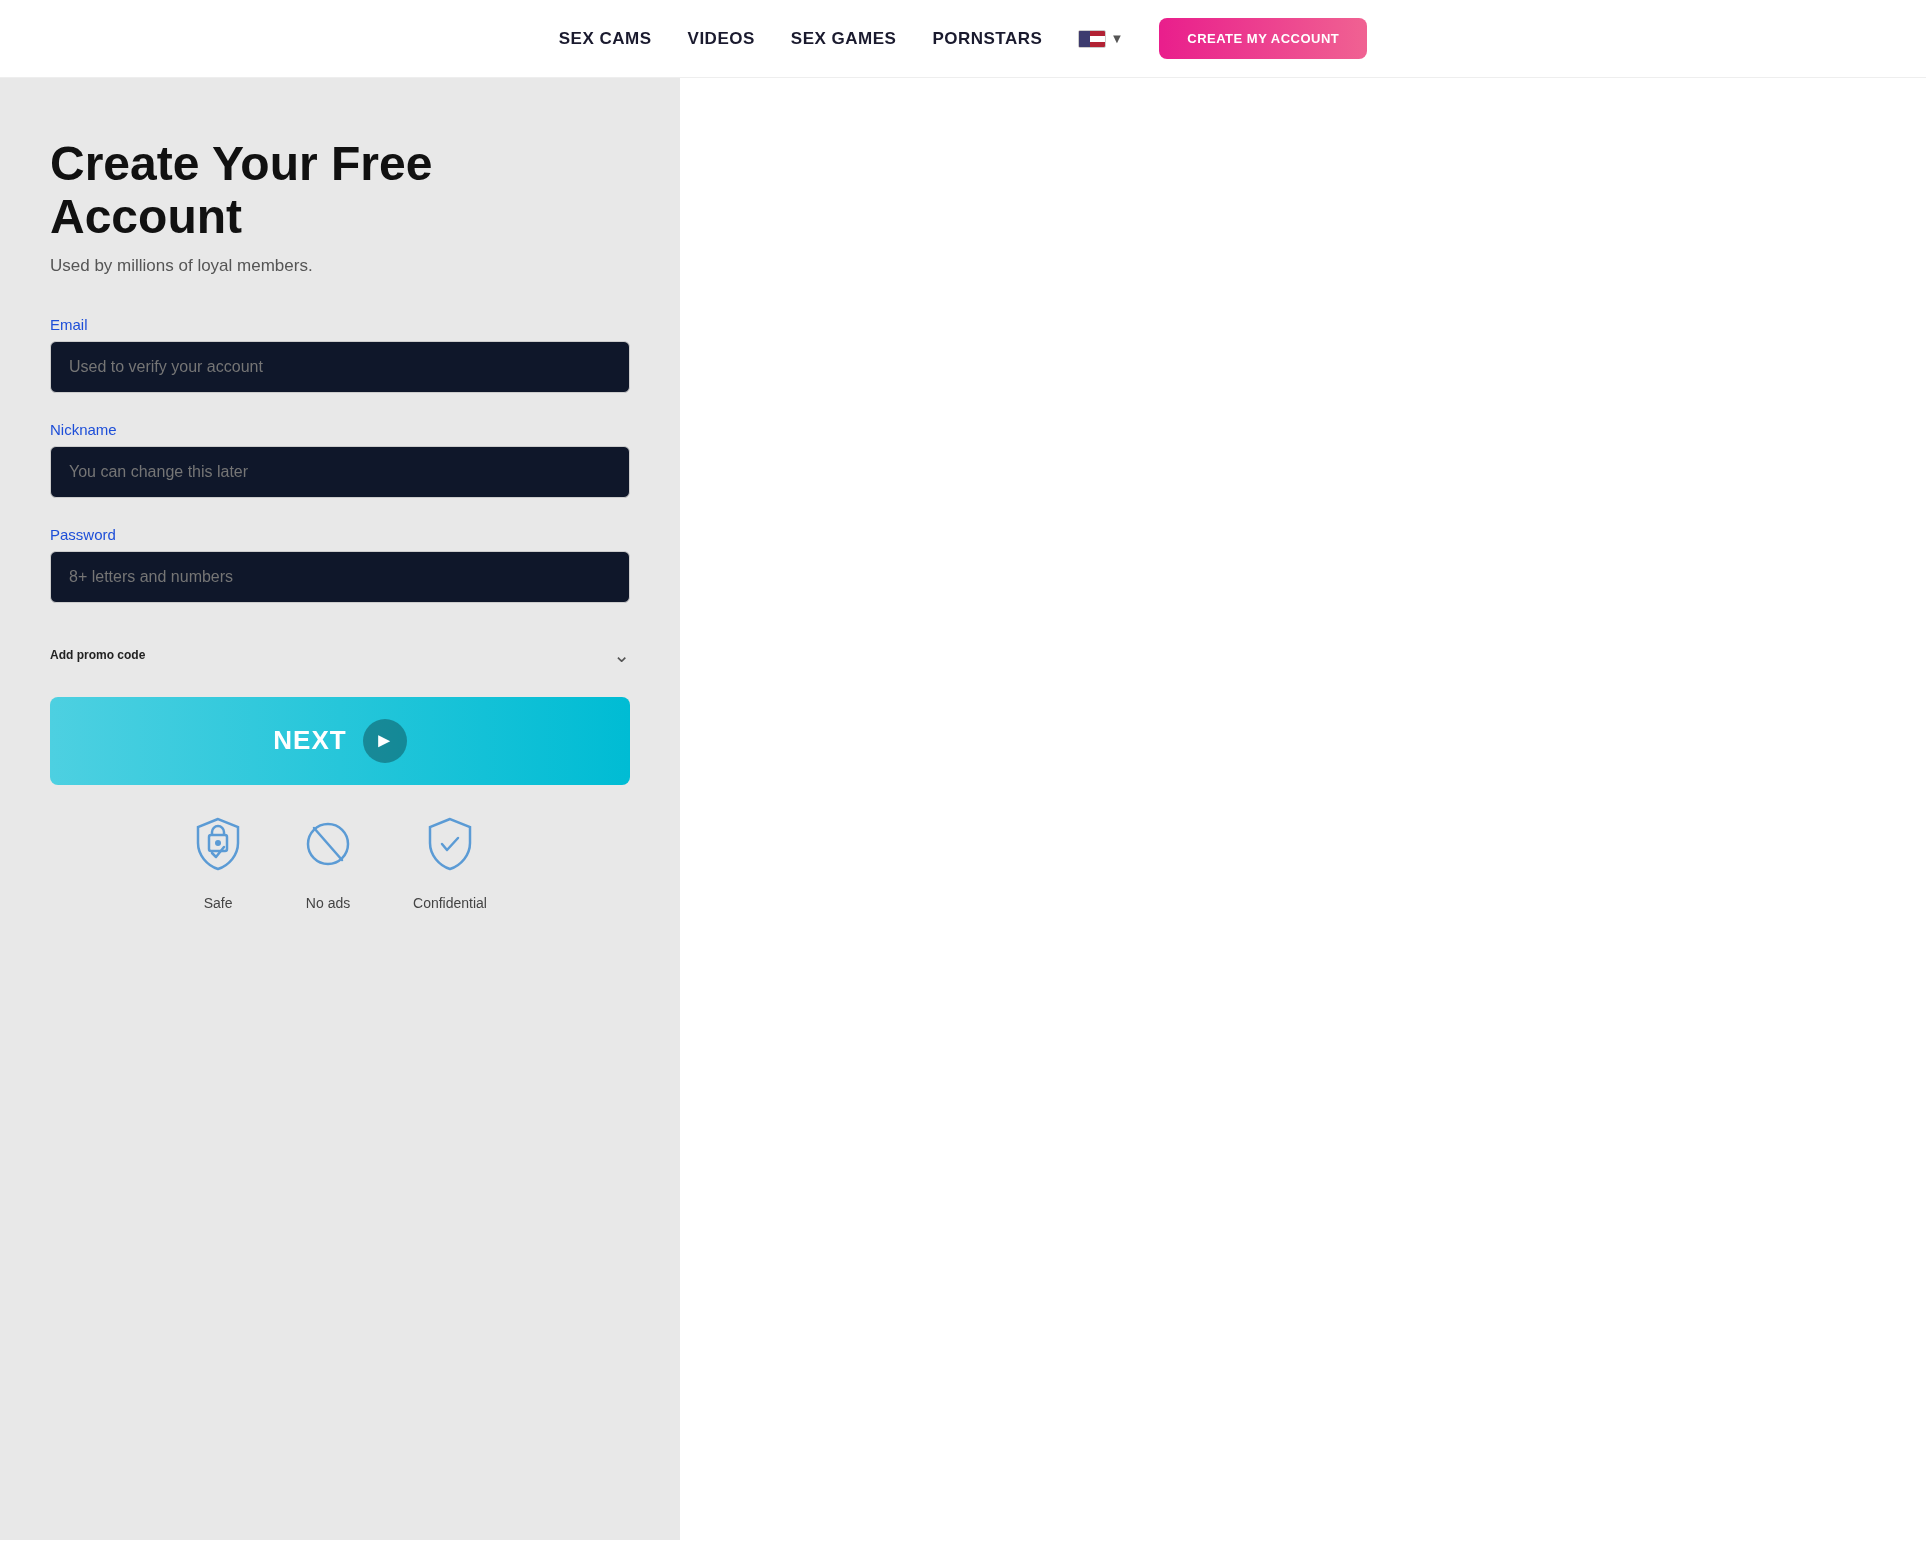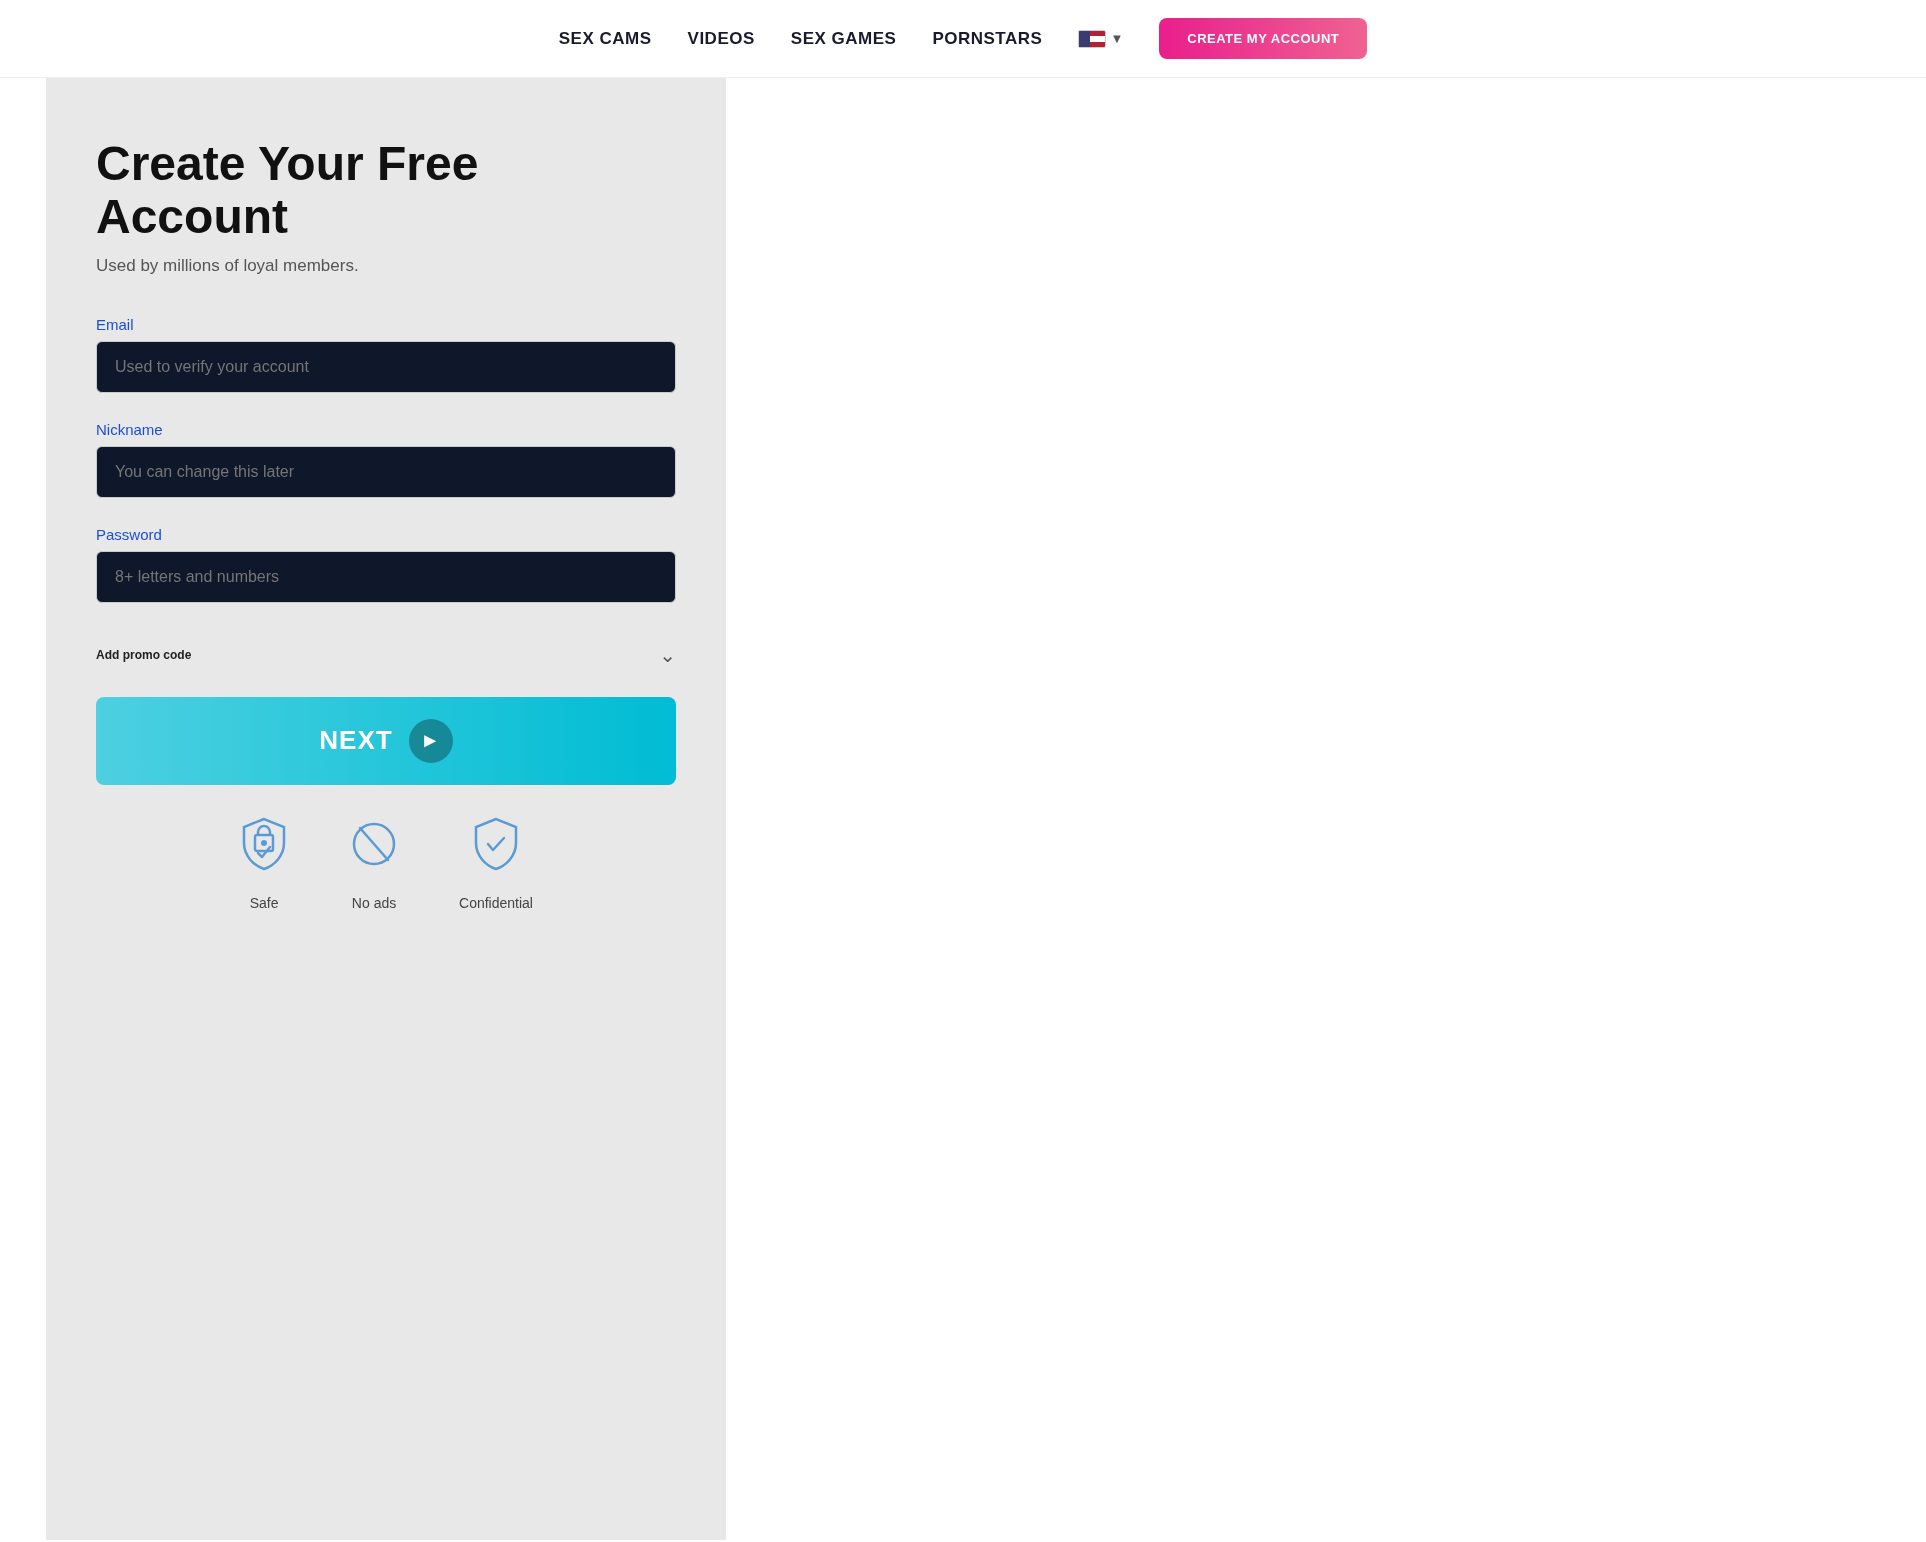--- a/index.html
+++ b/index.html
@@ -8,21 +8,21 @@
     
     .header { display: flex; align-items: center; justify-content: center; padding: 18px 40px; background: #fff; border-bottom: 1px solid #eee; position: relative; }
     .header-nav { display: flex; align-items: center; gap: 36px; }
     .nav-link { font-weight: 800; font-size: 17px; color: #1a1a2e; text-decoration: none; letter-spacing: 0.5px; cursor: pointer; }
     .lang-selector { display: flex; align-items: center; gap: 4px; cursor: pointer; font-size: 15px; color: #333; }
     .flag-icon { width: 28px; height: 18px; display: inline-block; background: linear-gradient(180deg, #B22234 33%, #fff 33%, #fff 66%, #B22234 66%); border: 1px solid #ccc; border-radius: 2px; position: relative; overflow: hidden; }
     .flag-blue { position: absolute; left: 0; top: 0; width: 11px; height: 100%; background: #3C3B6E; }
     .create-btn { background: linear-gradient(90deg, #e91e8c, #f06292); color: #fff; font-weight: 800; font-size: 13px; padding: 13px 28px; border: none; border-radius: 8px; cursor: pointer; letter-spacing: 0.5px; text-transform: uppercase; }
 
     
-    .main-content { display: flex; min-height: calc(100vh - 80px); margin-left: 46px; }
+    .main-content { display: flex; min-height: calc(100vh - 80px); }
     .form-section { background: #e8e8e8; width: 680px; min-width: 680px; padding: 60px 50px 80px 50px; }
     .right-section { flex: 1; background: #fff; }
 
     
     .form-title { font-size: 48px; font-weight: 900; color: #111; line-height: 1.1; margin-bottom: 12px; }
     .form-subtitle { font-size: 17px; color: #555; margin-bottom: 40px; }
     .field-group { margin-bottom: 28px; }
     .field-label { font-size: 15px; color: #1d4ed8; margin-bottom: 8px; display: block; }
     .field-input { width: 100%; padding: 16px 18px; border: 1.5px solid #ccc; border-radius: 6px; font-size: 16px; color: #999; background: #0f172a; outline: none; }
     .promo-row { display: flex; align-items: center; justify-content: space-between; padding: 12px 0; cursor: pointer; margin-bottom: 18px; }

